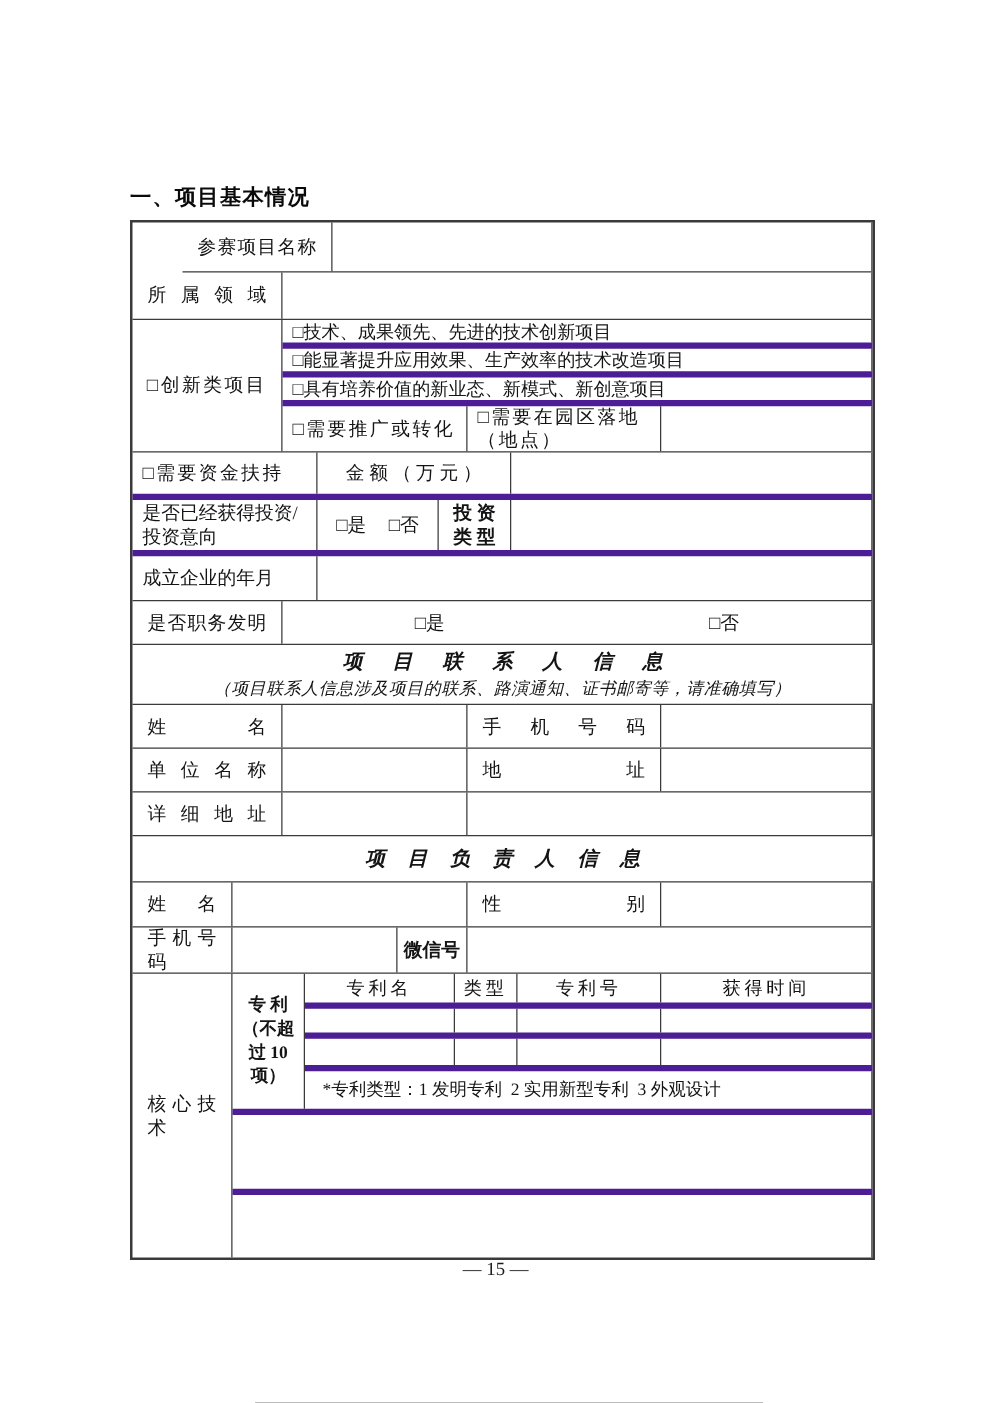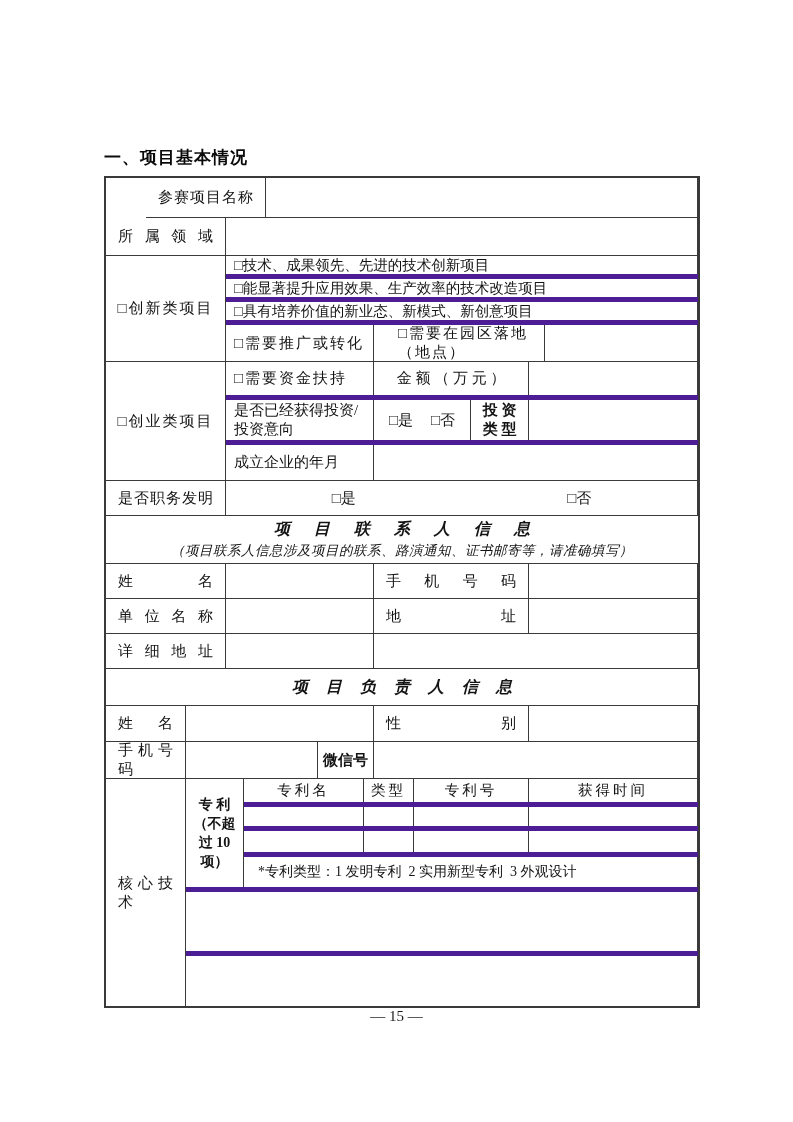--- a/index.html
+++ b/index.html
@@ -25,21 +25,21 @@
   }
   .band { display:flex; border-bottom:1px solid #3a3a3a; align-items:stretch; }
   .form-table > .band:last-child { border-bottom:none; }
   .cell {
     border-right:1px solid #3a3a3a;
     display:flex; align-items:center; justify-content:center;
     white-space:pre-wrap; overflow:hidden;
   }
   .vcol { display:flex; flex-direction:column; flex:1; min-width:0; }
   .sub { display:flex; border-bottom:5px solid #4c1d95; align-items:stretch; flex:0 0 auto; }
-  .vcol > .sub:last-child, .vcol > .subx:last-child { border-bottom:none;gap:16px; }
+  .vcol > .sub:last-child, .vcol > .subx:last-child { border-bottom:none; }
   .jlabel > span {
     display:block; width:100%; padding:0 12px;
     text-align:justify; text-align-last:justify;
   }
   .leftcell { justify-content:flex-start; padding-left:8px; }
   .ls1 { letter-spacing:2px; }
   .opt { font-size:14.5px; }
   .w120 { width:120px; flex:0 0 120px; }
   .w148 { width:148px; flex:0 0 148px; }
   .w155 { width:155px; flex:0 0 155px; }
@@ -111,21 +111,20 @@
           <div class="sub h36">
             <div class="cell w148 leftcell ls1">□需要推广或转化</div>
             <div class="cell w155 leftcell ls1">□需要在园区落地
 （地点）</div>
             <div class="cell grow"></div>
           </div>
         </div>
       </div>
 
       <div class="band">
-        <div class="cell w120 ls1">□创业类项目</div>
         <div class="vcol">
           <div class="sub h38">
             <div class="cell w148 leftcell ls1">□需要资金扶持</div>
             <div class="cell w155">金 额 （ 万 元 ）</div>
             <div class="cell grow"></div>
           </div>
           <div class="sub h45">
             <div class="cell w148 leftcell">是否已经获得投资/投资意向</div>
             <div class="cell w97 cb-pair"><span>□是</span><span>□否</span></div>
             <div class="cell w58">投 资

